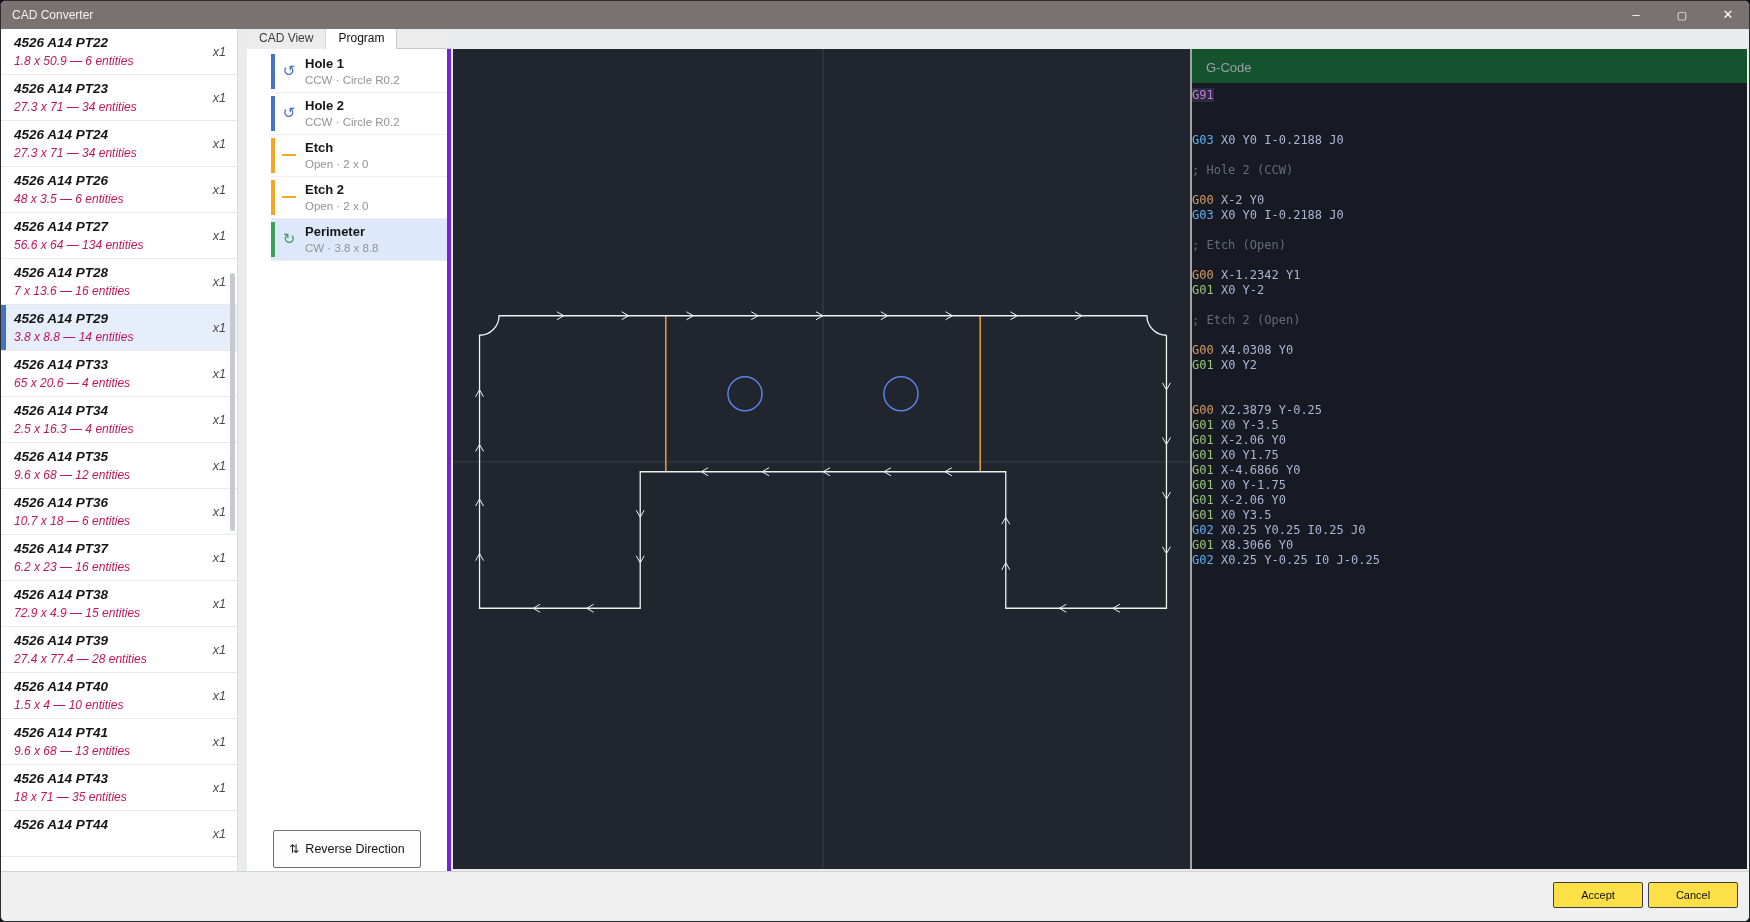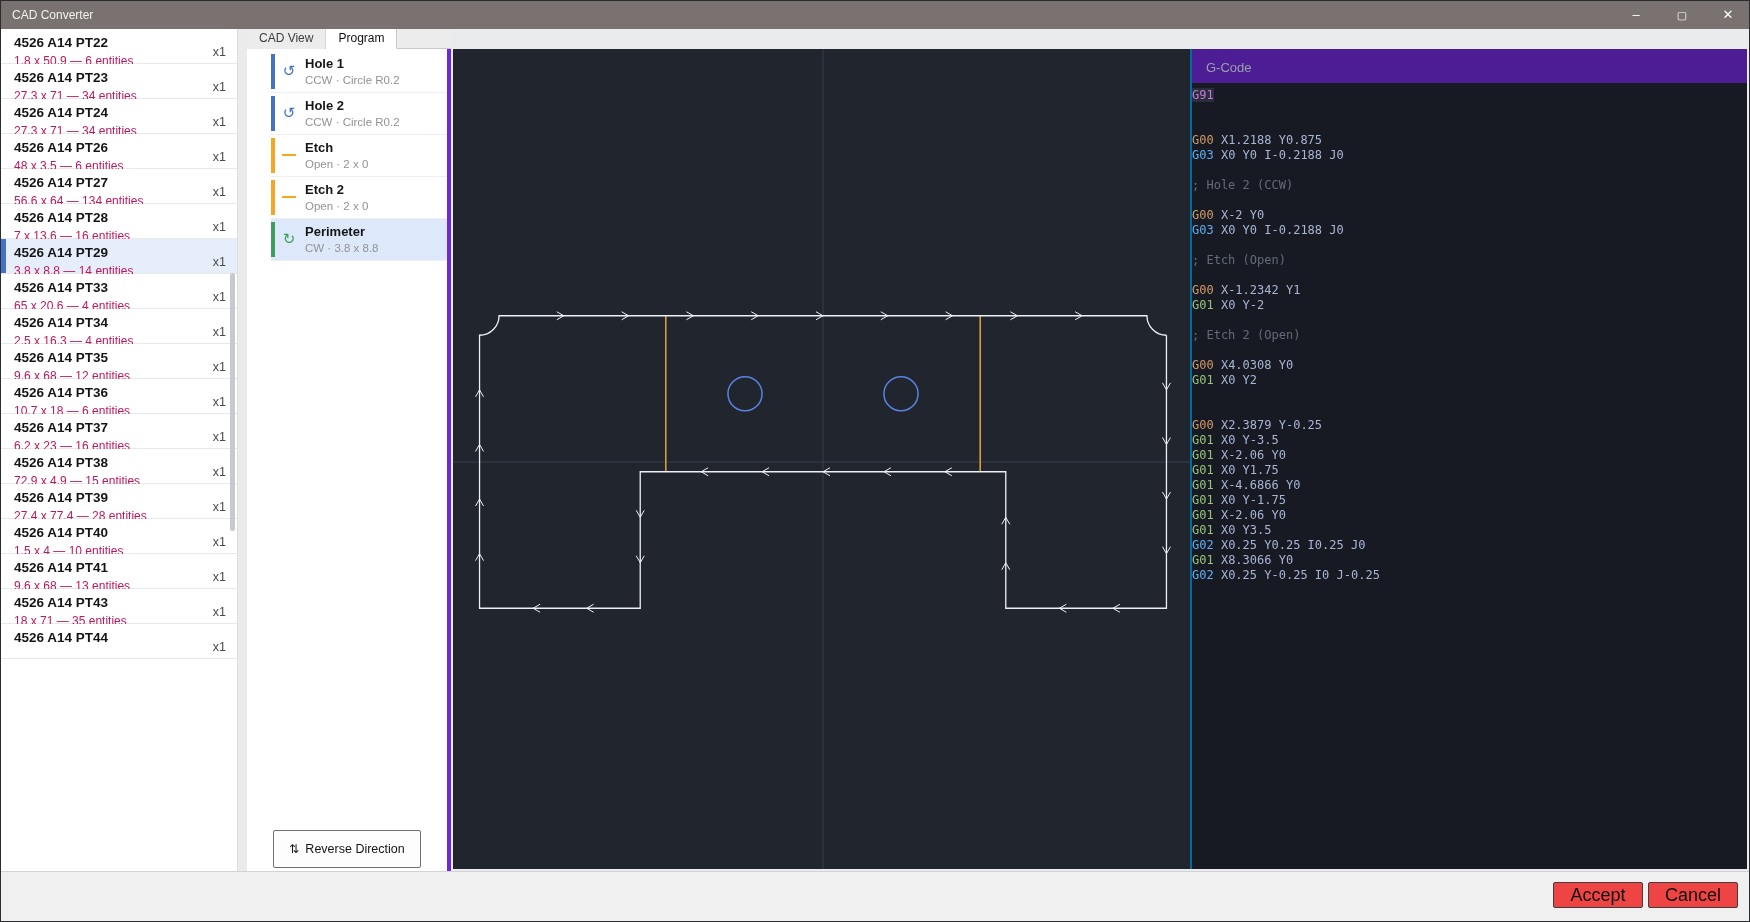--- a/index.html
+++ b/index.html
@@ -1,30 +1,30 @@
 <!DOCTYPE html>
 <html><head>
 <meta charset="utf-8">
 <style>
   * { margin:0; padding:0; box-sizing:border-box; }
   html,body { background:#111316; font-family:"Liberation Sans", sans-serif; }
   #stage { position:relative; width:1750px; height:922px; }
-  .window { position:absolute; inset:0; background:#e9ebed; border-radius:1px; overflow:hidden;
+  .window { position:absolute; inset:0; background:#e9ebed; border-radius:6px; overflow:hidden;
             border:1px solid #2a2c30; }
 
   
   .titlebar { position:absolute; left:0; top:0; width:1750px; height:28px; background:#7a7270; }
   .titlebar .title { position:absolute; left:11px; top:0; line-height:28px; font-size:12px; color:#f3f1f0; }
   .wincontrols { position:absolute; right:0; top:0; height:28px; display:flex; }
   .wbtn { width:46px; height:28px; line-height:28px; text-align:center; color:#ffffff; font-size:13px; cursor:default; }
   .wbtn.max { font-size:11px; }
 
   
   .sidebar { position:absolute; left:0; top:28px; width:237px; height:842px; background:#ffffff; overflow:hidden; border-right:1px solid #dcdcdc; }
-  .part-row { position:relative; height:35px; padding:5px 12px 0 13px; border-bottom:1px solid #e9e9e9; background:#fff; }
+  .part-row { position:relative; height:46px; padding:5px 12px 0 13px; border-bottom:1px solid #e9e9e9; background:#fff;font-style:italic; }
   .part-row .pname { font-size:13.5px; font-weight:bold; color:#151515; line-height:17px; white-space:nowrap; }
   .part-row .pmeta { font-size:12px; color:#be185d; line-height:15px; margin-top:3px; white-space:nowrap; }
   .part-row .pqty { position:absolute; right:11px; top:16px; font-size:12.5px; color:#4a4a4a; }
   .part-row.selected { background:#e7eefb; }
   .part-row.selected::before { content:""; position:absolute; left:0; top:0; bottom:0; width:5px; background:#4472c4; }
   .sb-thumb { position:absolute; left:229px; top:272px; width:5px; height:258px; background:#c6cacf; border-radius:3px; }
 
   
   .progpanel { position:absolute; left:246px; top:28px; width:204px; height:842px; background:#ffffff; border-right:4px solid #6d28d9; }
   .tabstrip { position:absolute; left:0; top:0; width:204px; height:20px; background:#ececec; border-bottom:1px solid #c9c9c9; display:flex; }
@@ -38,34 +38,34 @@
   .prog-item .picon .dash { display:inline-block; width:14px; height:2px; background:var(--acc); vertical-align:middle; margin-bottom:3px; }
   .prog-item .ptitle { font-size:13px; font-weight:bold; color:#161616; line-height:16px; }
   .prog-item .pmeta { font-size:11.5px; color:#929292; line-height:14px; margin-top:1px; }
   .revbtn { position:absolute; left:26px; top:801px; width:148px; height:38px; background:#fdfdfd; border:1px solid #6f6f6f; border-radius:2px; font-size:12.5px; color:#141414; text-align:center; line-height:36px; cursor:default; font-family:"Liberation Sans",sans-serif; }
   .revbtn .g { margin-right:6px; font-size:12px; }
 
   
   .cadcanvas { position:absolute; left:452px; top:48px; width:737px; height:820px; background:#20252e; }
 
   
-  .gpanel { position:absolute; left:1189px; top:48px; width:557px; height:820px; background:#4c1d95; border-left:2px solid #0369a1; }
+  .gpanel { position:absolute; left:1189px; top:48px; width:557px; height:820px; background:#14532d; border-left:2px solid #a3a3a3; }
   .gpanel .ghead { position:absolute; left:14px; top:11px; font-size:13px; color:#9aa0ab; }
   .gcode { position:absolute; left:0; top:34px; width:555px; height:786px; background:#171a23; padding:5px 0; font-family:"DejaVu Sans Mono", monospace; font-size:12px; overflow:hidden; }
   .gl { height:15px; line-height:15px; white-space:pre; }
   .tk-m { color:#c678dd; background:#2a2e3c; }
   .tk-c { color:#636b79; }
   .tk-g0 { color:#d19a66; }
   .tk-g1 { color:#98c379; }
   .tk-g2 { color:#61afef; }
   .tk-p { color:#a9b5d2; }
 
   
   .bottombar { position:absolute; left:0; top:870px; width:1750px; height:52px; background:#f0f0f0; border-top:1px solid #d3d3d3; }
-  .fbtn { position:absolute; top:10px; width:90px; height:26px; background:#ef4444; border:1px solid #3f3f3f; border-radius:2px; font-size:18px; color:#101010; text-align:center; line-height:24px; cursor:default; }
+  .fbtn { position:absolute; top:10px; width:90px; height:26px; background:#fde047; border:1px solid #3f3f3f; border-radius:2px; font-size:11px; color:#101010; text-align:center; line-height:24px; cursor:default; }
   .fbtn.accept { left:1552px; }
   .fbtn.cancel { left:1647px; }
 </style>
 </head>
 <body>
 
 <div id="stage">
   <div class="window">
 
     <div class="titlebar">
@@ -251,21 +251,20 @@
           <path d="M 622.1659199999999 270.75 L 629.1659199999999 266.75 L 622.1659199999999 262.75" fill="none" stroke="#eef1f4" stroke-width="1"></path>
         </svg>
     </div>
 
     <div class="gpanel">
       <div class="ghead">G-Code</div>
       <div class="gcode" id="gcodebox">
           <div class="gl"><span class="tk-m">G91</span></div>
           <div class="gl"></div>
           <div class="gl"></div>
-          <div class="gl"><span class="tk-g0">G00</span><span class="tk-p"> X1.2188 Y0.875</span></div>
           <div class="gl"><span class="tk-g2">G03</span><span class="tk-p"> X0 Y0 I-0.2188 J0</span></div>
           <div class="gl"></div>
           <div class="gl"><span class="tk-c">; Hole 2 (CCW)</span></div>
           <div class="gl"></div>
           <div class="gl"><span class="tk-g0">G00</span><span class="tk-p"> X-2 Y0</span></div>
           <div class="gl"><span class="tk-g2">G03</span><span class="tk-p"> X0 Y0 I-0.2188 J0</span></div>
           <div class="gl"></div>
           <div class="gl"><span class="tk-c">; Etch (Open)</span></div>
           <div class="gl"></div>
           <div class="gl"><span class="tk-g0">G00</span><span class="tk-p"> X-1.2342 Y1</span></div>

